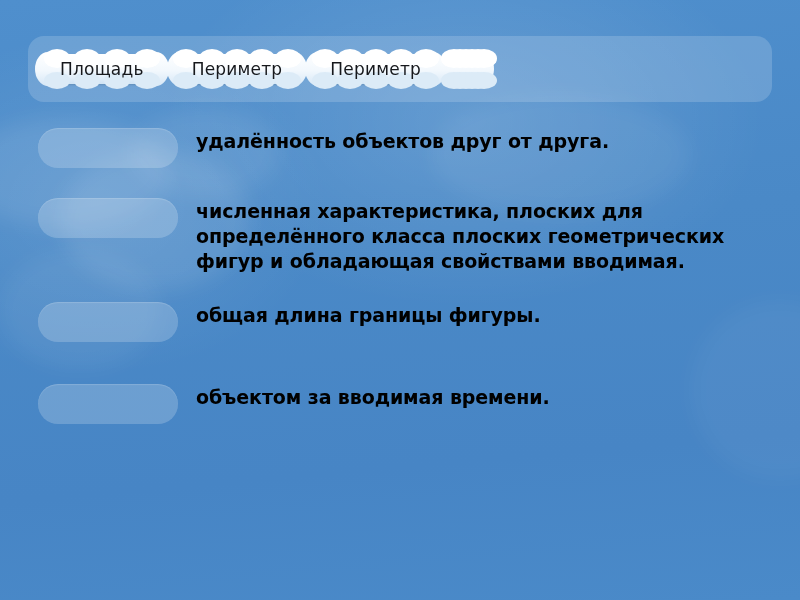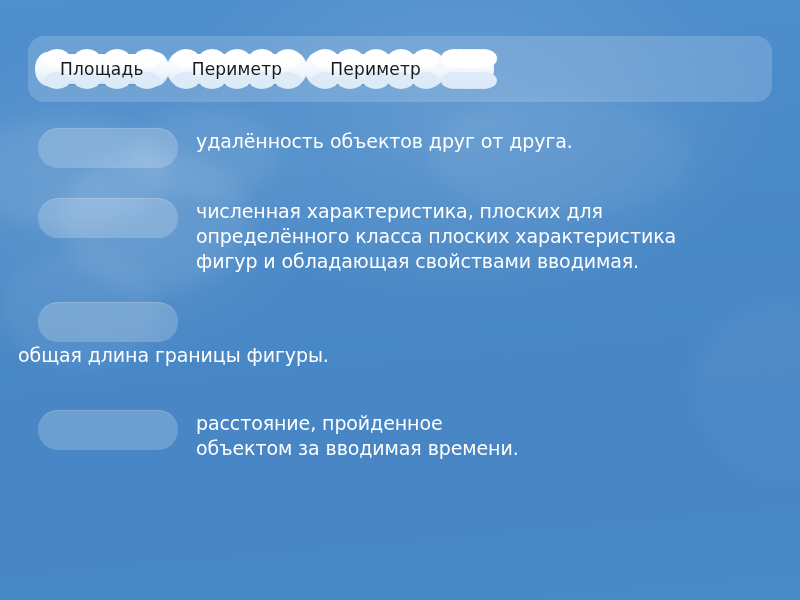--- a/index.html
+++ b/index.html
@@ -125,22 +125,22 @@
     border-radius: 20px;
     background: rgba(255,255,255,0.20);
     box-shadow: inset 0 1px 1px rgba(255,255,255,0.16);
     cursor: pointer;
   }
   .definition {
     flex: 1 1 auto;
     margin-left: 18px;
     font-size: 19px;
     line-height: 25px;
-    color: #ffffff;
-    font-weight: 400;
+    color: #000000;
+    font-weight: 700;
     letter-spacing: -0.1px;
     padding-top: 1px;
   }
   .definition .line { display: block; white-space: nowrap; }
 </style>
 </head>
 <body>
 
 <div class="sky">
   <div class="sky-cloud c1"></div>
@@ -221,30 +221,29 @@
     <div class="row" style="margin-bottom: 30px;">
       <div class="dropzone"></div>
       <div class="definition">
         <span class="line">удалённость объектов друг от друга.</span>
       </div>
     </div>
     <div class="row" style="margin-bottom: 28px;">
       <div class="dropzone"></div>
       <div class="definition">
         <span class="line">численная характеристика, плоских для</span>
-        <span class="line">определённого класса плоских характеристика</span>
+        <span class="line">определённого класса плоских геометрических</span>
         <span class="line">фигур и обладающая свойствами вводимая.</span>
       </div>
     </div>
-    <div class="row" style="margin-bottom: 42px; flex-direction: column;">
+    <div class="row" style="margin-bottom: 42px;">
       <div class="dropzone"></div>
       <div class="definition">
         <span class="line">общая длина границы фигуры.</span>
       </div>
     </div>
     <div class="row" style="margin-bottom: 0px;">
       <div class="dropzone"></div>
       <div class="definition">
-        <span class="line">расстояние, пройденное</span>
         <span class="line">объектом за вводимая времени.</span>
       </div>
     </div>
   </div>
 
 </body></html>

